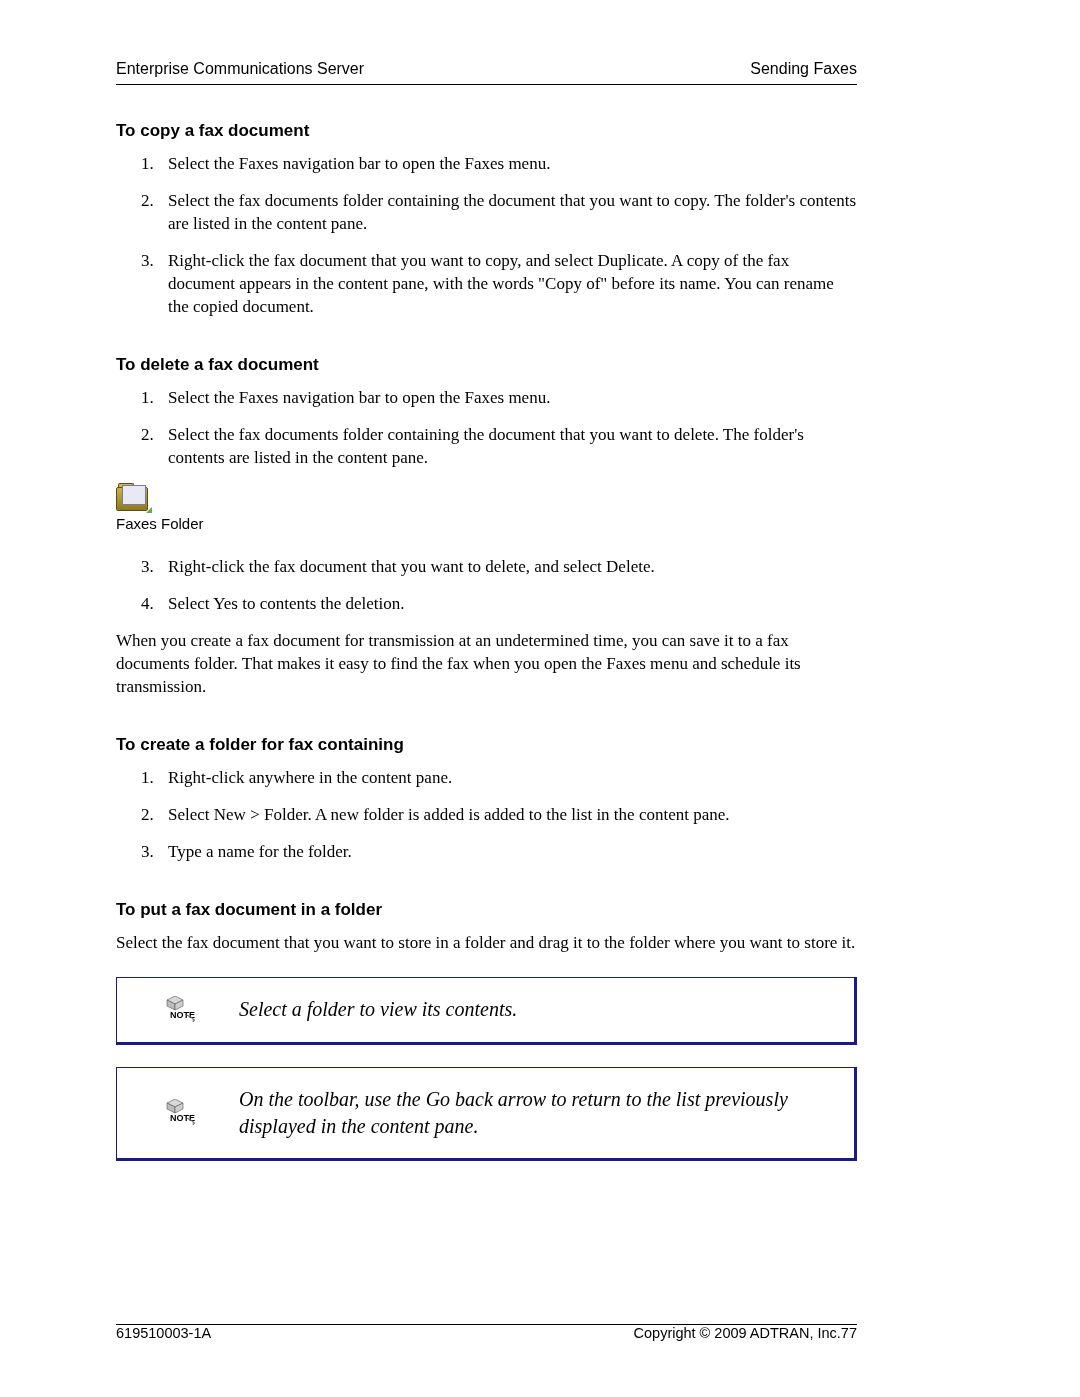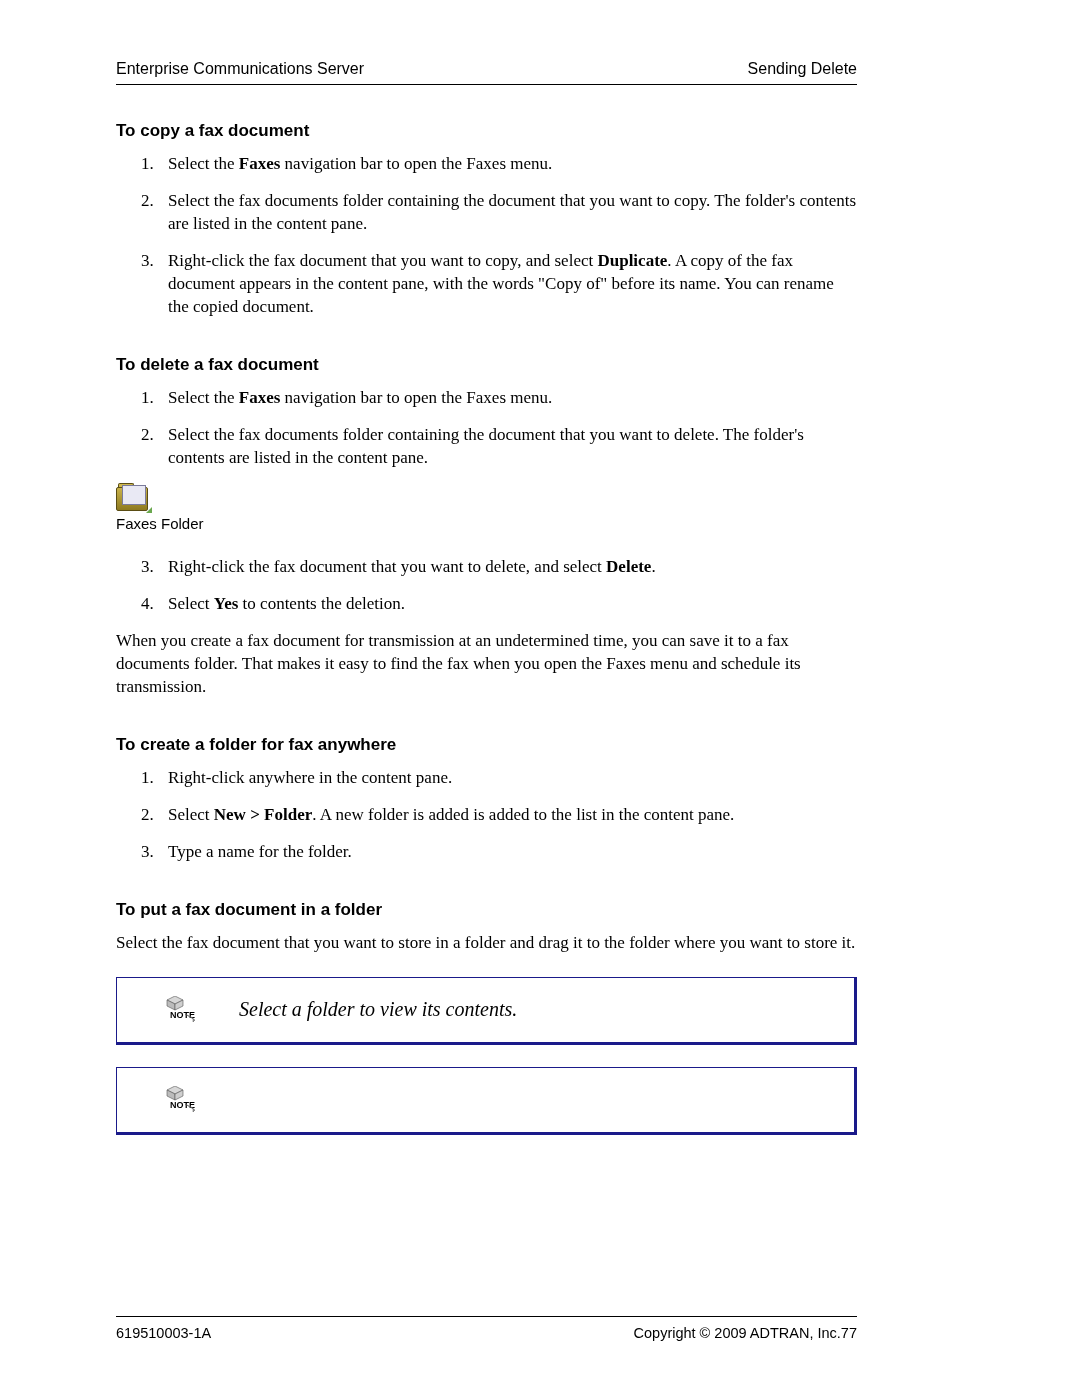--- a/index.html
+++ b/index.html
@@ -39,21 +39,21 @@
   }
   ol.steps > li {
     padding-left: 10px;
     margin-bottom: 14px;
   }
   .para {
     font-size: 17px;
     line-height: 1.35;
     margin: 0 0 8px 0;
   }
-  .bold { font-weight: bold; text-align: right; }
+  .bold { font-weight: normal; text-align: right; }
   .folder-block {
     margin: 6px 0 24px 0;
     font-family: Arial, Helvetica, sans-serif;
     font-size: 15px;
   }
   .folder-icon-shell {
     width: 34px; height: 28px; position: relative; margin-bottom: 4px;
   }
   .folder-back {
     position:absolute; left:0; top:4px; width:30px; height:22px;
@@ -92,36 +92,35 @@
   .note-text {
     font-style: italic;
     font-size: 20px;
     line-height: 1.35;
     font-family: "Times New Roman", Times, serif;
   }
   .footer {
     position: absolute;
     left: 116px; right: 116px; bottom: 56px;
     border-top: 1px solid #000;
-    padding-top: 8px;
     font-family: Arial, Helvetica, sans-serif;
     font-size: 14.5px;
     display: flex;
     justify-content: space-between;
   }
   .footer .center { text-align: right; flex: 1; }
 </style>
 </head>
 <body>
 
 <div class="page">
 
   <div class="header-row">
     <span>Enterprise Communications Server</span>
-    <span>Sending Delete</span>
+    <span>Sending Faxes</span>
   </div>
 
   <div class="section-heading">To copy a fax document</div>
   <ol class="steps">
     <li>
       <span>Select the </span><span class="bold">Faxes</span><span> navigation bar to open the Faxes menu.</span>
     </li>
     <li>
       <span>Select the fax documents folder containing the document that you want to copy. The folder's contents are listed in the content pane.</span>
     </li>
@@ -154,21 +153,21 @@
     <li>
       <span>Right-click the fax document that you want to delete, and select </span><span class="bold">Delete</span><span>.</span>
     </li>
     <li>
       <span>Select </span><span class="bold">Yes</span><span> to contents the deletion.</span>
     </li>
   </ol>
 
   <p class="para">When you create a fax document for transmission at an undetermined time, you can save it to a fax documents folder. That makes it easy to find the fax when you open the Faxes menu and schedule its transmission.</p>
 
-  <div class="section-heading">To create a folder for fax anywhere</div>
+  <div class="section-heading">To create a folder for fax containing</div>
   <ol class="steps">
     <li>
       <span>Right-click anywhere in the content pane.</span>
     </li>
     <li>
       <span>Select </span><span class="bold">New &gt; Folder</span><span>. A new folder is added is added to the list in the content pane.</span>
     </li>
     <li>
       <span>Type a name for the folder.</span>
     </li>
@@ -193,20 +192,21 @@
   <div class="note-box">
     <div class="note-icon">
       <svg viewBox="0 0 36 28">
         <path d="M4 4 L12 0 L20 4 L12 8 Z" fill="#d8d8d8" stroke="#555" stroke-width="0.6"></path>
         <path d="M4 4 L12 8 L12 14 L4 10 Z" fill="#bcbcbc" stroke="#555" stroke-width="0.6"></path>
         <path d="M20 4 L12 8 L12 14 L20 10 Z" fill="#cfcfcf" stroke="#555" stroke-width="0.6"></path>
         <text x="7" y="22" font-family="Arial" font-size="9" font-weight="bold" fill="#000">NOTE</text>
         <path d="M22 18 L32 24 L30 26 L30 22 Z" fill="#999" stroke="#555" stroke-width="0.5"></path>
       </svg>
     </div>
+    <div class="note-text">On the toolbar, use the Go back arrow to return to the list previously displayed in the content pane.</div>
   </div>
 
   <div class="footer">
     <span>619510003-1A</span>
     <span class="center">Copyright © 2009 ADTRAN, Inc.</span>
     <span>77</span>
   </div>
 
 </div>
 

